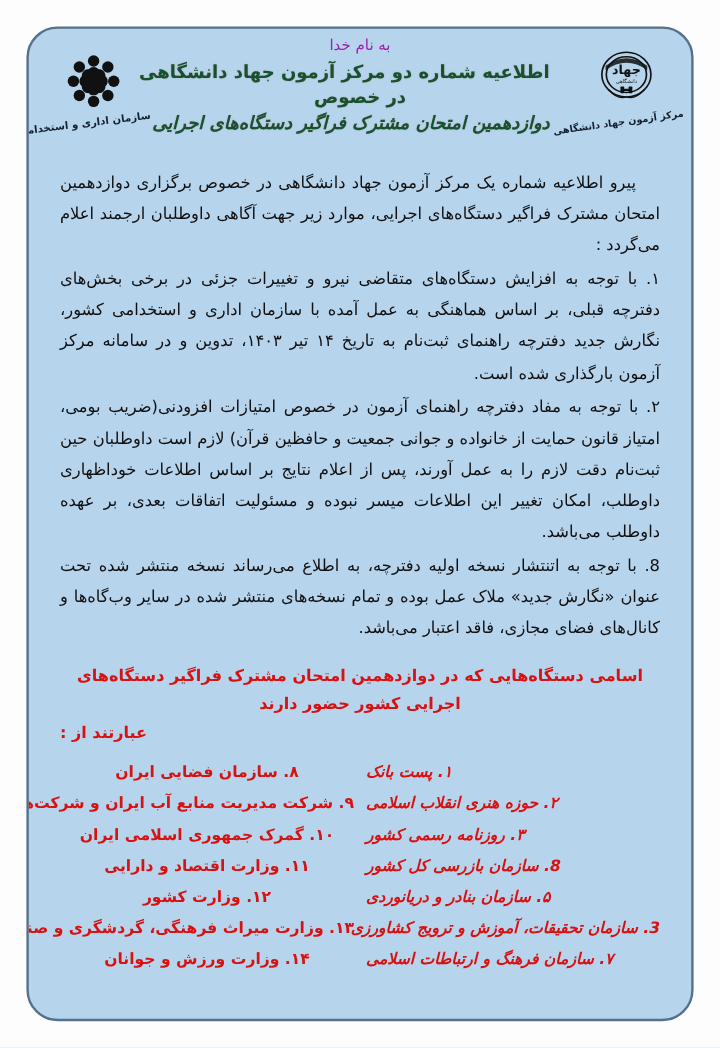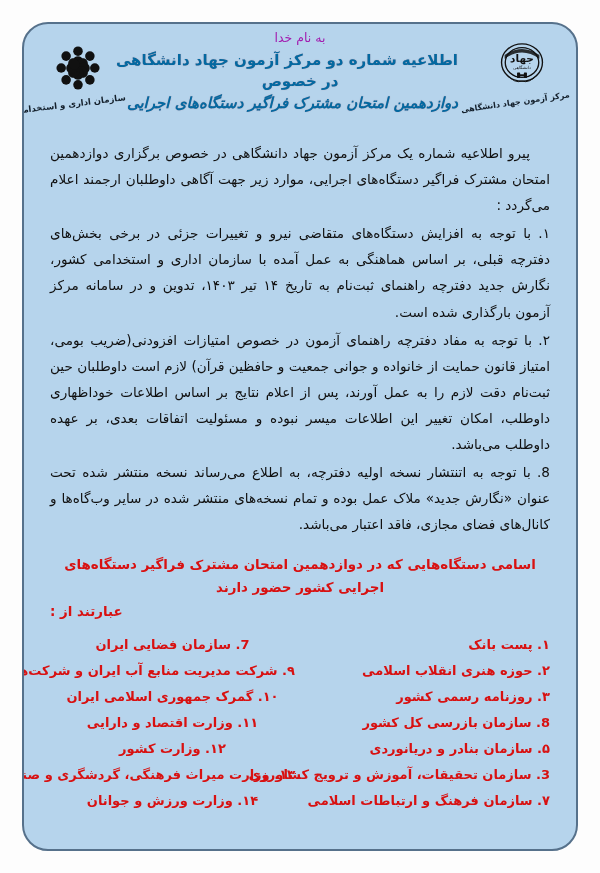--- a/index.html
+++ b/index.html
@@ -52,21 +52,21 @@
     color: #a21caf;
     letter-spacing: 0.2px;
   }
 
   .title-block {
     position: absolute;
     top: 26px;
     left: 118px;
     right: 118px;
     text-align: center;
-    color: #0369a1;
+    color: #14532d;
     font-weight: bold;
     font-size: 15px;
     line-height: 1.42;
     text-shadow: 0 0 1px rgba(180,0,0,0.35);
   }
   .title-block .tline { display: block; white-space: nowrap; }
   .title-block .tline.l1 { font-size: 15px; }
   .title-block .tline.l2 { font-size: 15px; }
   .title-block .tline.l3 { font-size: 15px; font-style: italic; }
 
@@ -136,21 +136,21 @@
     justify-content: space-between;
     margin-top: 9px;
     direction: rtl;
   }
   .org-col {
     width: 49%;
     display: flex;
     flex-direction: column;
     gap: 1px;
   }
-  .org-col.right { text-align: right; }
+  .org-col.right { text-align: left; font-style: italic; }
   .org-col.left  { text-align: center; }
 
   .org-item {
     color: #d81111;
     font-weight: bold;
     font-size: 13px;
     line-height: 1.93;
     white-space: nowrap;
     direction: rtl;
   }
@@ -271,21 +271,21 @@
         <div class="org-col right">
           <div class="org-item">۱. پست بانک</div>
           <div class="org-item">۲. حوزه هنری انقلاب اسلامی</div>
           <div class="org-item">۳. روزنامه رسمی کشور</div>
           <div class="org-item">8. سازمان بازرسی کل کشور</div>
           <div class="org-item">۵. سازمان بنادر و دریانوردی</div>
           <div class="org-item">3. سازمان تحقیقات، آموزش و ترویج کشاورزی</div>
           <div class="org-item">۷. سازمان فرهنگ و ارتباطات اسلامی</div>
         </div>
         <div class="org-col left">
-          <div class="org-item">7. سازمان فضایی ایران</div>
+          <div class="org-item">۸. سازمان فضایی ایران</div>
           <div class="org-item">۹. شرکت مدیریت منابع آب ایران و شرکت‌های تابعه</div>
           <div class="org-item">۱۰. گمرک جمهوری اسلامی ایران</div>
           <div class="org-item">۱۱. وزارت اقتصاد و دارایی</div>
           <div class="org-item">۱۲. وزارت کشور</div>
           <div class="org-item">۱۳. وزارت میراث فرهنگی، گردشگری و صنایع دستی</div>
           <div class="org-item">۱۴. وزارت ورزش و جوانان</div>
         </div>
       </div>
 
       <div class="footer">

